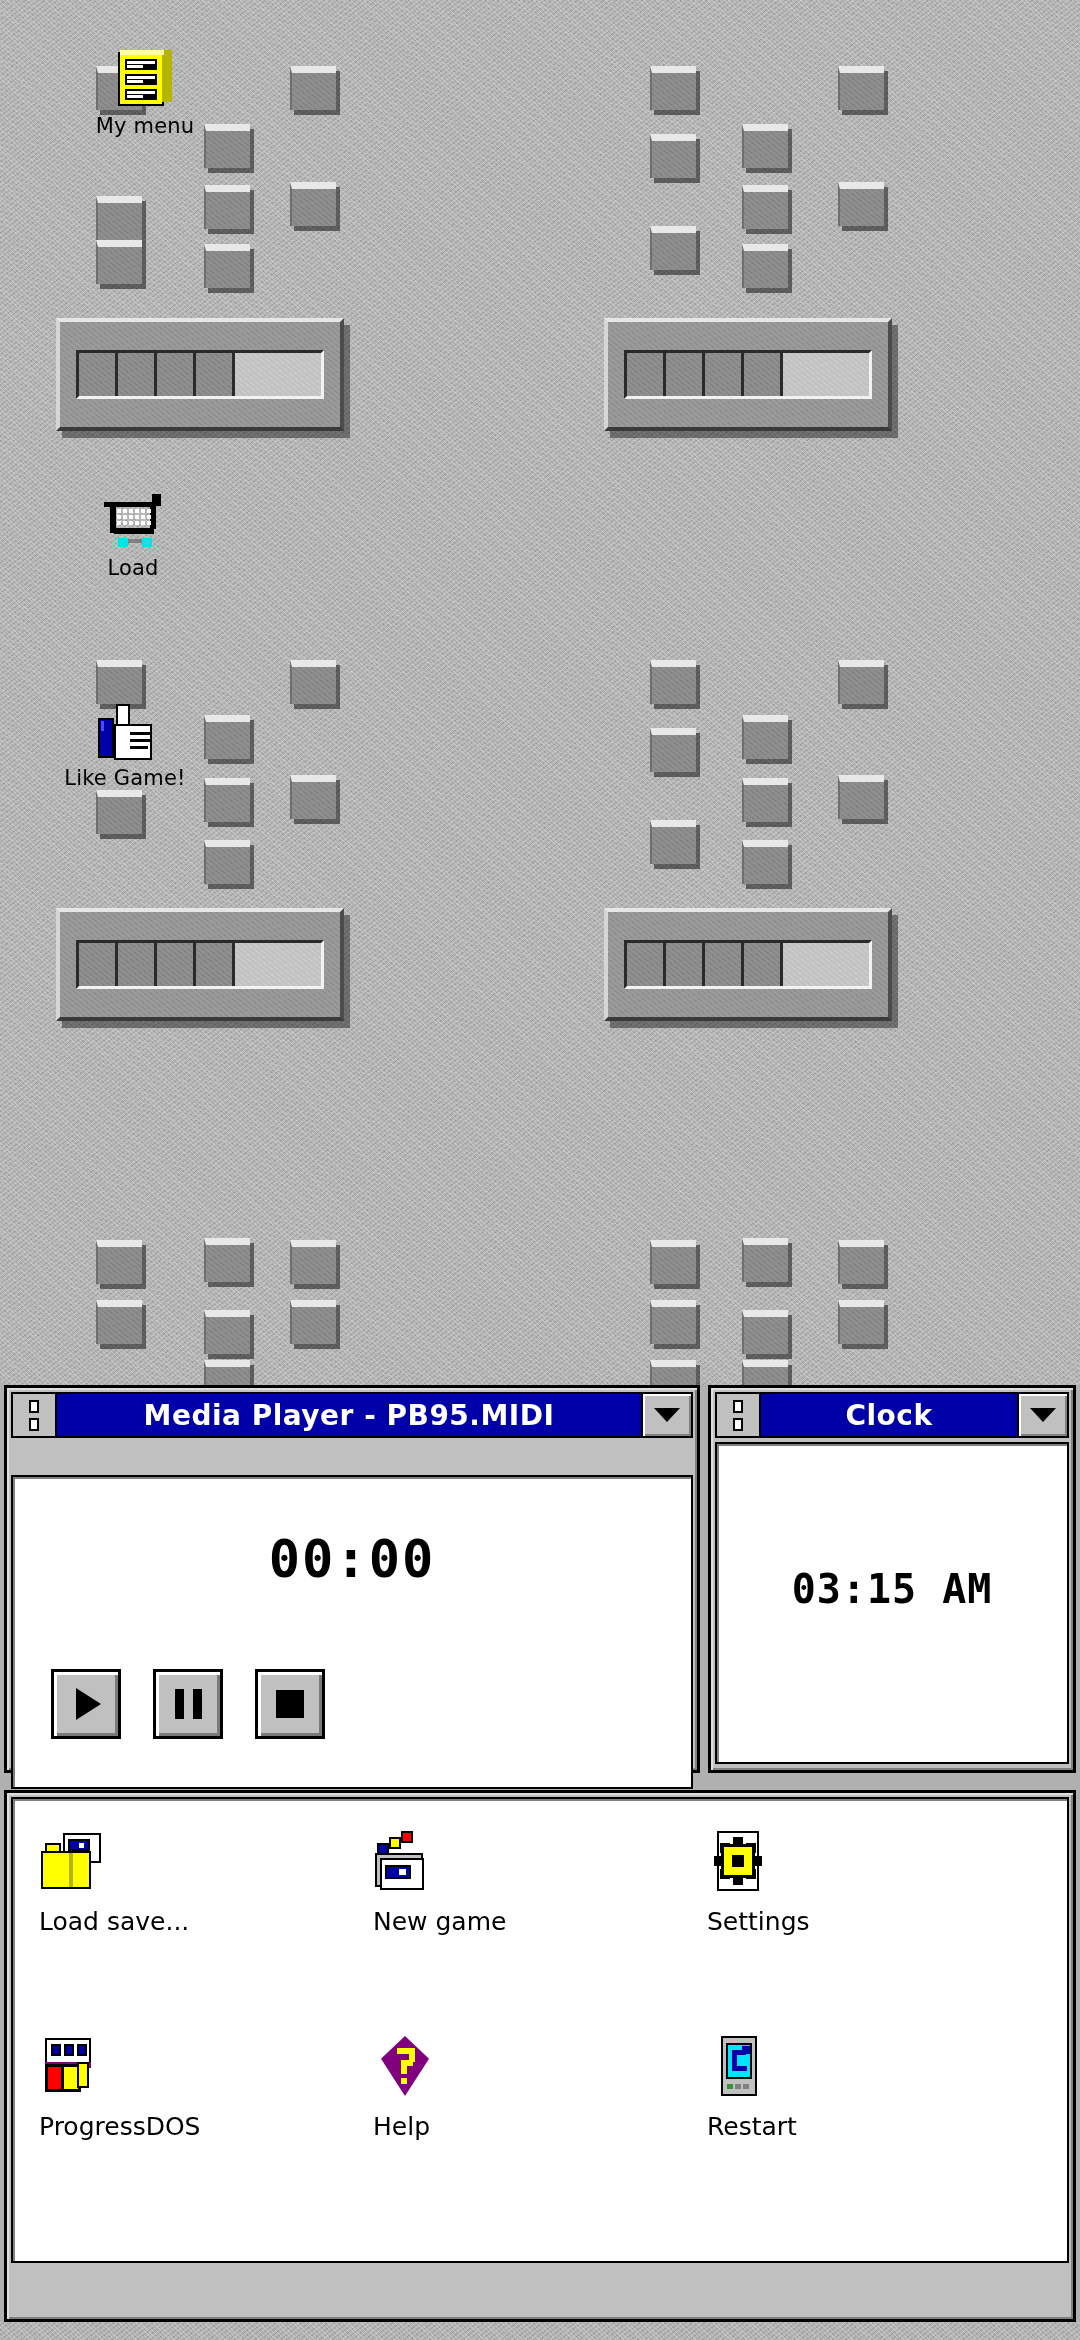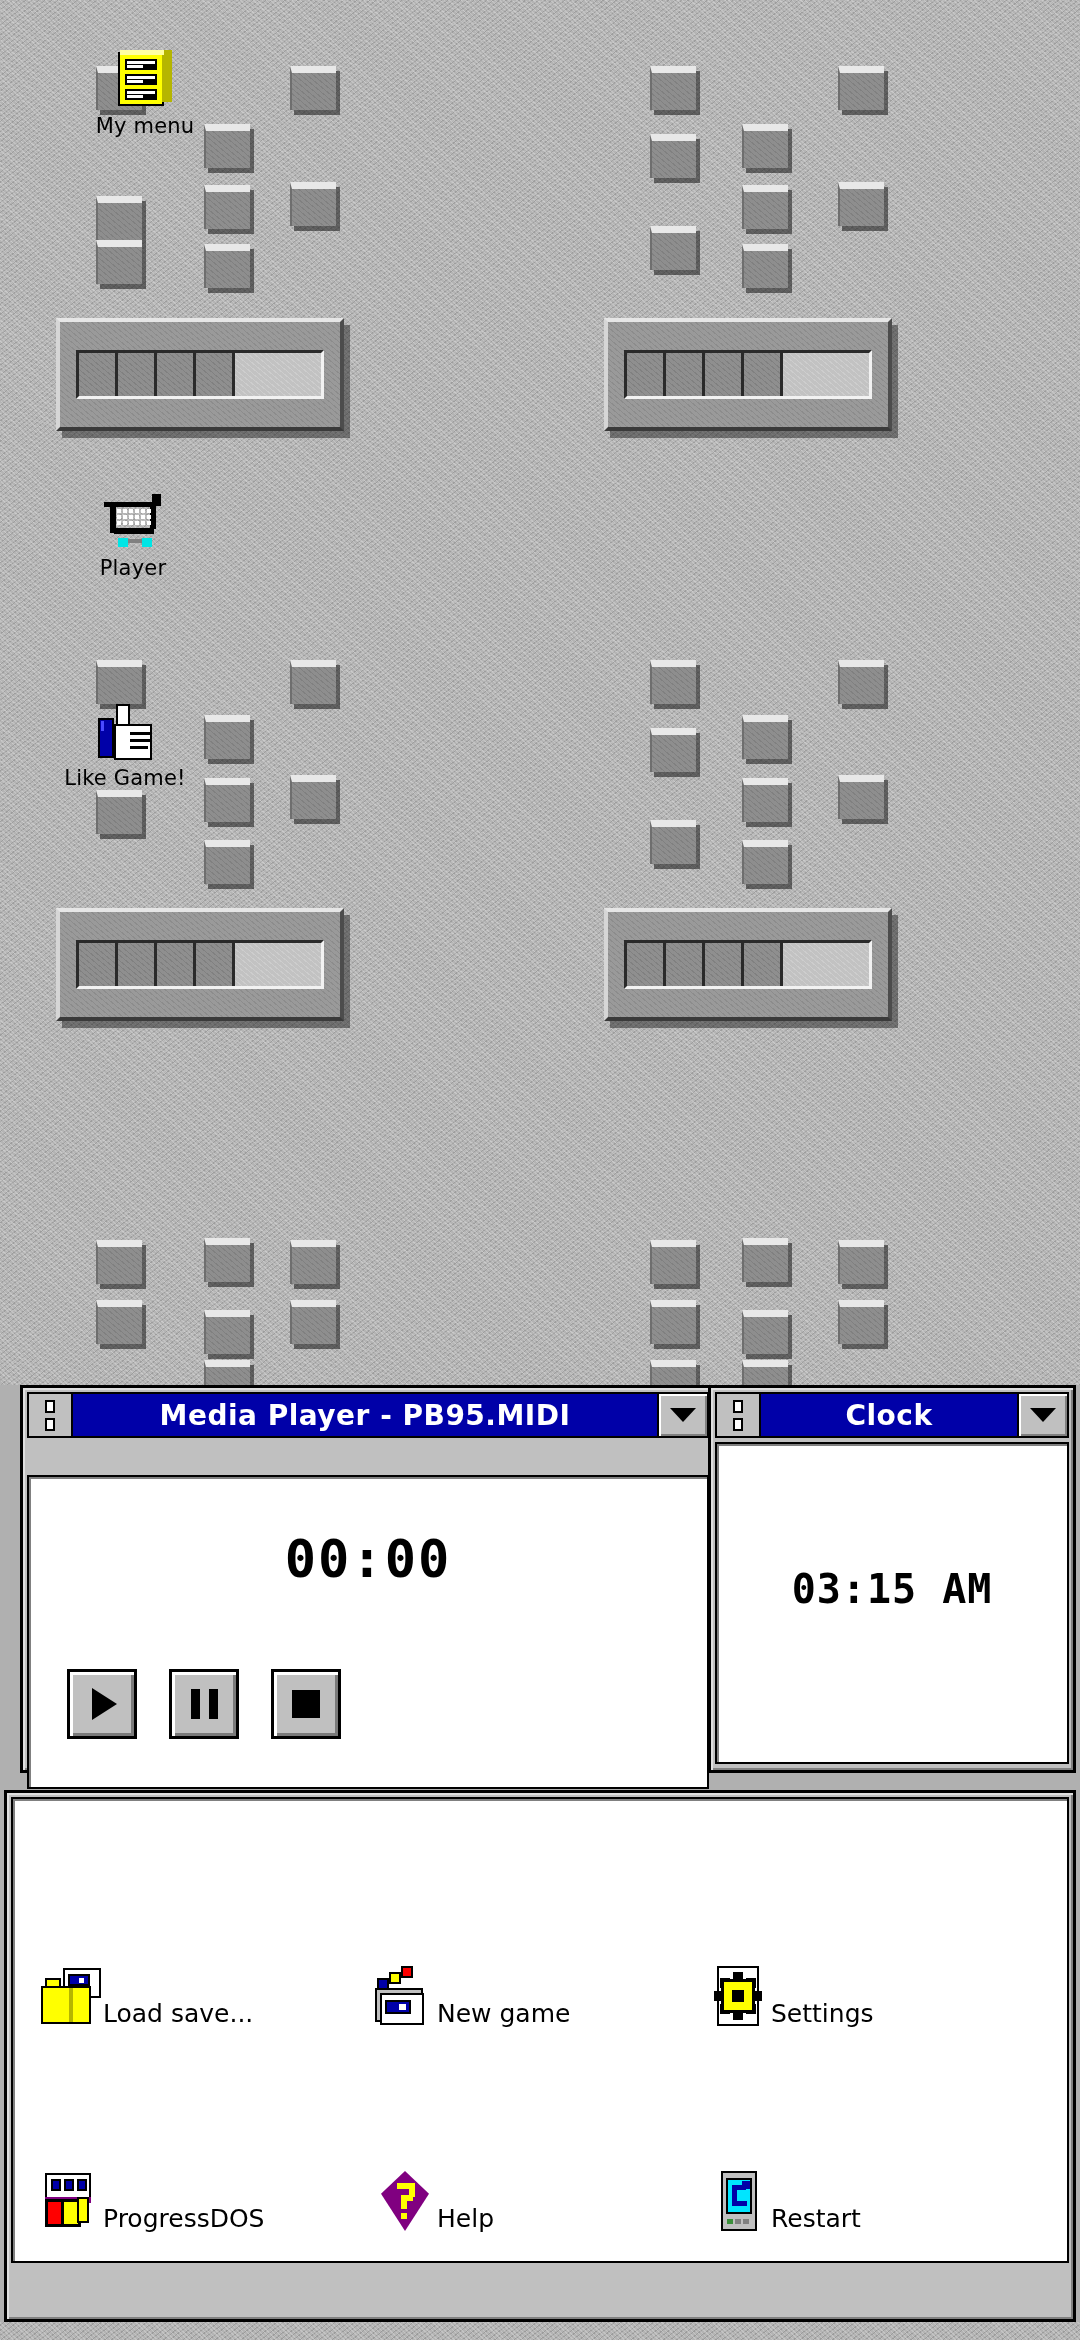--- a/index.html
+++ b/index.html
@@ -176,21 +176,21 @@
   .win-body {
     margin: 4px;
     background: #fff;
     border: 2px solid #000;
     box-shadow: inset 2px 2px 0 #808080, inset -2px -2px 0 #fff;
     box-sizing: border-box;
     position: relative;
   }
 
   
-  #media-player { left: 20px; top: 1385px; width: 696px; height: 388px; }
+  #media-player { left: 4px; top: 1385px; width: 696px; height: 388px; }
   #media-player .win-body { height: 314px; margin-top: 37px; }
   .mp-time {
     text-align: center;
     margin-top: 52px;
     font-family: "DejaVu Sans Mono", monospace;
     font-weight: bold;
     font-size: 52px;
     color: #000;
     letter-spacing: 2px;
   }
@@ -241,22 +241,22 @@
   .pc-grid {
     display: grid;
     grid-template-columns: repeat(3, 1fr);
     grid-template-rows: repeat(2, 1fr);
     height: 100%;
     box-sizing: border-box;
     padding: 6px 26px 28px 26px;
   }
   .pc-item {
     display: flex;
-    flex-direction: row;
-    align-items: flex-end;
+    flex-direction: column;
+    align-items: flex-start;
     justify-content: flex-start;
     cursor: pointer;
     padding-top: 6px;
   }
   .pc-item .pc-glyph {
     width: 64px; height: 64px;
     position: relative;
   }
   .pc-item .pc-label {
     margin-top: 14px;
@@ -403,21 +403,21 @@
             <div class="px" style="left: 15px; top: 31px; width: 4px; height: 4px; background: rgb(255, 255, 255);"></div>
             <div class="px" style="left: 21px; top: 31px; width: 4px; height: 4px; background: rgb(255, 255, 255);"></div>
             <div class="px" style="left: 27px; top: 31px; width: 4px; height: 4px; background: rgb(255, 255, 255);"></div>
             <div class="px" style="left: 33px; top: 31px; width: 4px; height: 4px; background: rgb(255, 255, 255);"></div>
             <div class="px" style="left: 39px; top: 31px; width: 4px; height: 4px; background: rgb(255, 255, 255);"></div>
             <div class="px" style="left: 45px; top: 31px; width: 4px; height: 4px; background: rgb(255, 255, 255);"></div>
             <div class="px" style="left: 16px; top: 48px; width: 10px; height: 9px; background: rgb(0, 229, 229);"></div>
             <div class="px" style="left: 40px; top: 48px; width: 10px; height: 9px; background: rgb(0, 229, 229);"></div>
             <div class="px" style="left: 26px; top: 49px; width: 14px; height: 4px; background: rgb(128, 128, 128);"></div>
           </div>
-          <div class="caption">Player</div>
+          <div class="caption">Load</div>
         </div>
         <div class="desk-icon" style="left: 50px; top: 700px;">
           <div class="glyph">
             <div class="px" style="left: 4px; top: 18px; width: 16px; height: 40px; background: rgb(0, 0, 0);"></div>
             <div class="px" style="left: 6px; top: 20px; width: 12px; height: 36px; background: rgb(0, 0, 168);"></div>
             <div class="px" style="left: 7px; top: 21px; width: 3px; height: 10px; background: rgb(74, 74, 255);"></div>
             <div class="px" style="left: 22px; top: 4px; width: 14px; height: 22px; background: rgb(0, 0, 0);"></div>
             <div class="px" style="left: 24px; top: 6px; width: 10px; height: 20px; background: rgb(255, 255, 255);"></div>
             <div class="px" style="left: 20px; top: 24px; width: 38px; height: 36px; background: rgb(0, 0, 0);"></div>
             <div class="px" style="left: 22px; top: 26px; width: 34px; height: 32px; background: rgb(255, 255, 255);"></div>

